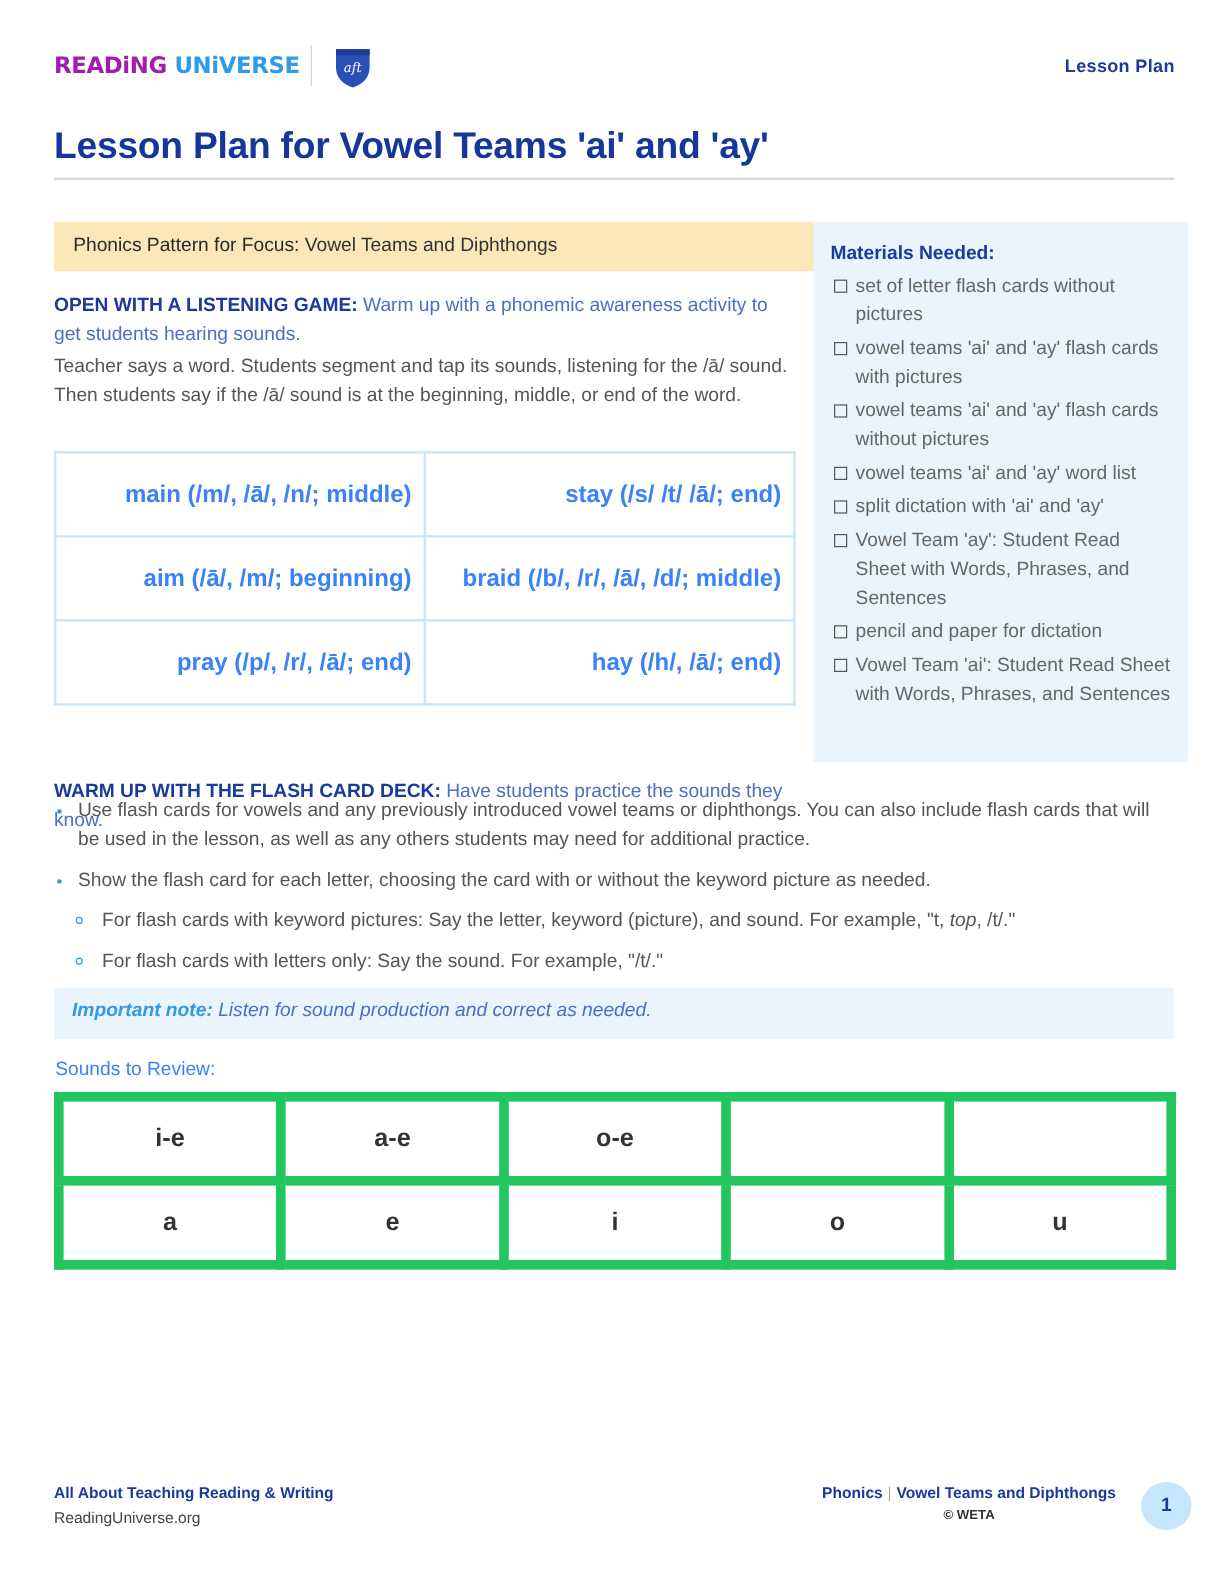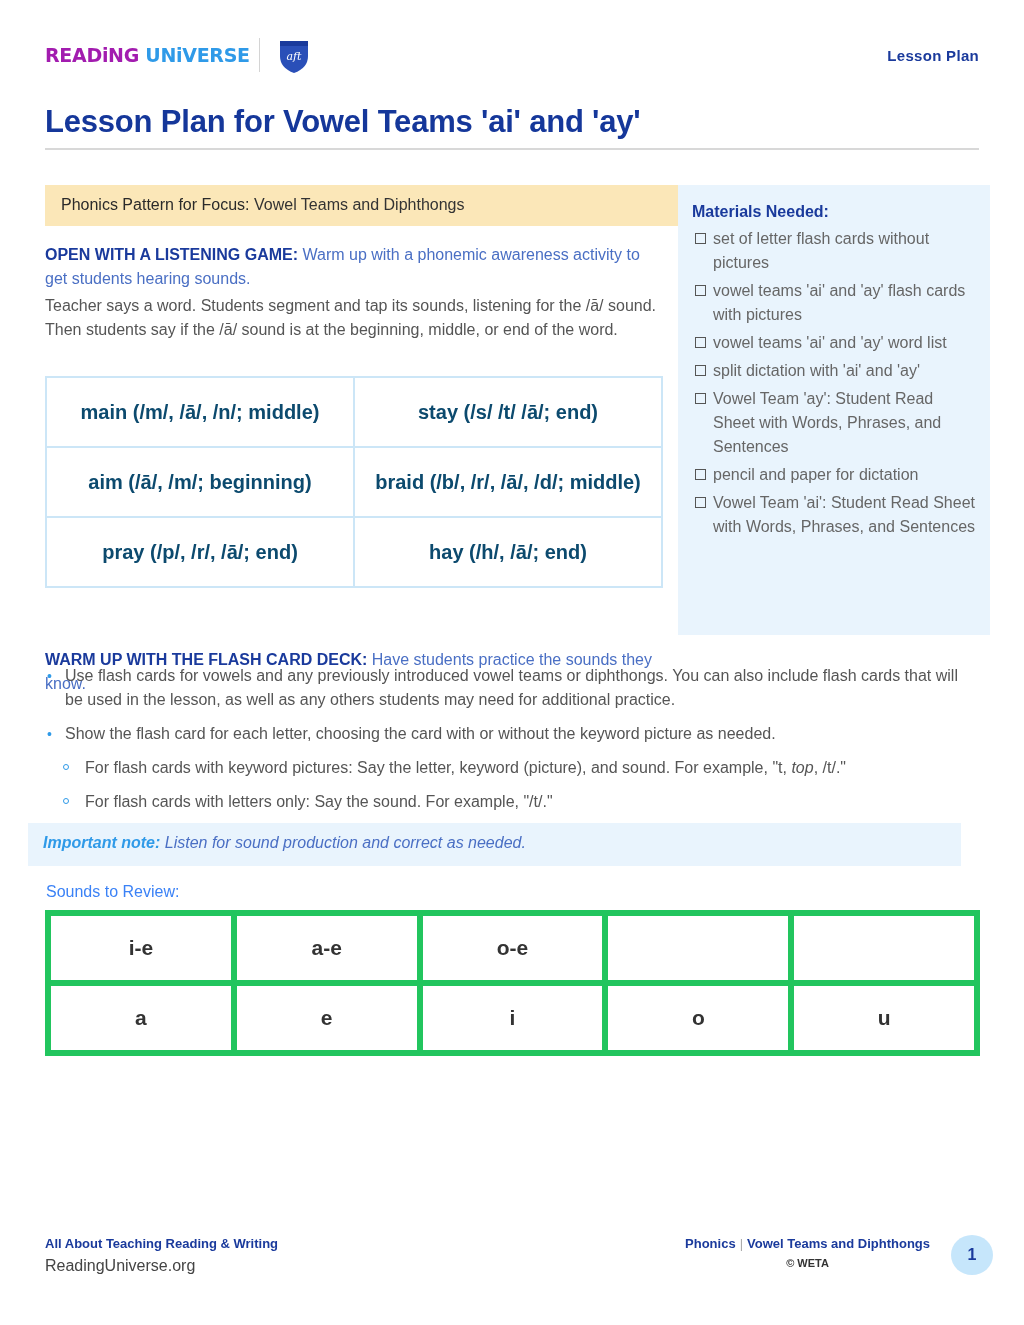--- a/index.html
+++ b/index.html
@@ -20,45 +20,45 @@
   .focus-bar { position: absolute; left: 45px; top: 185px; width: 726px; height: 41px; background: #fbe7b8; padding: 11px 16px; font-size: 16px; color: #333; }
   .focus-bar .lbl { color: #2a2a2a; }
 
   .section-head { font-weight: bold; color: #1a3a9c; }
   .section-intro { color: #4a6fc4; }
 
   .listening { position: absolute; left: 45px; top: 243px; width: 620px; font-size: 16px; line-height: 24px; }
   .listening .body { color: #555; margin-top: 3px; }
 
   table.words { position: absolute; left: 45px; top: 376px; width: 618px; border-collapse: collapse; border: 2px solid #cce6f7; }
-  table.words td { border: 2px solid #cce6f7; height: 70px; width: 50%; text-align: center; vertical-align: middle; font-size: 20px; font-weight: bold; color: #0c4a6e; padding: 0 10px; line-height: 24px; }
+  table.words td { border: 2px solid #cce6f7; height: 70px; width: 50%; text-align: right; vertical-align: middle; font-size: 20px; font-weight: bold; color: #3b82f6; padding: 0 10px; line-height: 24px; }
 
   .materials { position: absolute; left: 678px; top: 185px; width: 312px; height: 450px; background: #e9f4fd; padding: 18px 14px 0 14px; }
   .materials h3 { color: #1a3a9c; font-size: 16px; font-weight: bold; margin-bottom: 6px; }
   .materials ul { list-style: none; }
   .materials li { position: relative; padding-left: 21px; font-size: 16px; line-height: 24px; color: #666; margin-bottom: 4px; }
   .materials li .box { position: absolute; left: 3px; top: 6px; width: 11px; height: 11px; border: 1.3px solid #555; }
 
   .warmup { position: absolute; left: 45px; top: 612px; width: 620px; font-size: 16px; line-height: 24px; margin-top: 36px; }
   .bullets { position: absolute; left: 45px; top: 664px; width: 935px; font-size: 16px; line-height: 24px; color: #555; }
   .bullets .b1 { position: relative; padding-left: 20px; margin-bottom: 10px; }
   .bullets .b1 .dot { position: absolute; left: 2px; top: 0; color: #2f9ae8; font-size: 14px; }
   .bullets .b2 { position: relative; padding-left: 40px; margin-bottom: 10px; }
   .bullets .b2 .circ { position: absolute; left: 18px; top: 8px; width: 6px; height: 6px; border: 1px solid #2f9ae8; border-radius: 50%; }
 
-  .note { position: absolute; left: 28px; top: 823px; width: 933px; height: 43px; background: #e9f4fd; padding: 11px 15px; font-size: 16px; font-style: italic; color: #4a6fc4; }
+  .note { position: absolute; left: 45px; top: 823px; width: 933px; height: 43px; background: #e9f4fd; padding: 11px 15px; font-size: 16px; font-style: italic; color: #4a6fc4; }
   .note .lbl { font-weight: bold; color: #2f9ae8; }
 
   .review-label { position: absolute; left: 46px; top: 883px; font-size: 16px; color: #3b82f6; }
   table.sounds { position: absolute; left: 45px; top: 910px; width: 935px; border-collapse: collapse; border: 2px solid #cce6f7; }
-  table.sounds td { border: 6px solid #22c55e; height: 70px; width: 20%; text-align: center; vertical-align: middle; font-size: 21px; font-weight: bold; color: #333; }
+  table.sounds td { border: 8px solid #22c55e; height: 70px; width: 20%; text-align: center; vertical-align: middle; font-size: 21px; font-weight: bold; color: #333; }
 
   .footer-left { position: absolute; left: 45px; top: 1236px; }
   .footer-left .f1 { color: #1a3a9c; font-weight: bold; font-size: 13px; }
-  .footer-left .f2 { color: #444; font-size: 16px; margin-top: 6px; }
+  .footer-left .f2 { color: #444; font-size: 13px; margin-top: 6px; }
   .footer-right { position: absolute; right: 94px; top: 1236px; text-align: center; }
   .footer-right .f1 { color: #1a3a9c; font-weight: bold; font-size: 13px; }
   .footer-right .f1 .sep { color: #aaa; font-weight: normal; padding: 0 4px; }
   .footer-right .f2 { color: #333; font-weight: bold; font-size: 11px; margin-top: 6px; }
   .page-num { position: absolute; left: 951px; top: 1235px; width: 42px; height: 40px; border-radius: 50%; background: #c6e6fb; color: #1a3a9c; font-weight: bold; font-size: 16px; text-align: center; line-height: 40px; }
 </style>
 </head>
 <body>
 
 <div class="header">
@@ -106,21 +106,21 @@
     <td>hay (/h/, /ā/; end)</td>
   </tr>
 </tbody>
   </table>
 
 <aside class="materials">
   <h3>Materials Needed:</h3>
   <ul>
     <li><span class="box"></span><span>set of letter flash cards without pictures</span></li>
     <li><span class="box"></span><span>vowel teams 'ai' and 'ay' flash cards with pictures</span></li>
-    <li><span class="box"></span></li>
+    <li><span class="box"></span><span>vowel teams 'ai' and 'ay' flash cards without pictures</span></li>
     <li><span class="box"></span><span>vowel teams 'ai' and 'ay' word list</span></li>
     <li><span class="box"></span><span>split dictation with 'ai' and 'ay'</span></li>
     <li><span class="box"></span><span>Vowel Team 'ay': Student Read Sheet with Words, Phrases, and Sentences</span></li>
     <li><span class="box"></span><span>pencil and paper for dictation</span></li>
     <li><span class="box"></span><span>Vowel Team 'ai': Student Read Sheet with Words, Phrases, and Sentences</span></li>
   </ul>
 </aside>
 
 <div class="warmup">
   <span class="section-head">WARM UP WITH THE FLASH CARD DECK:</span>

